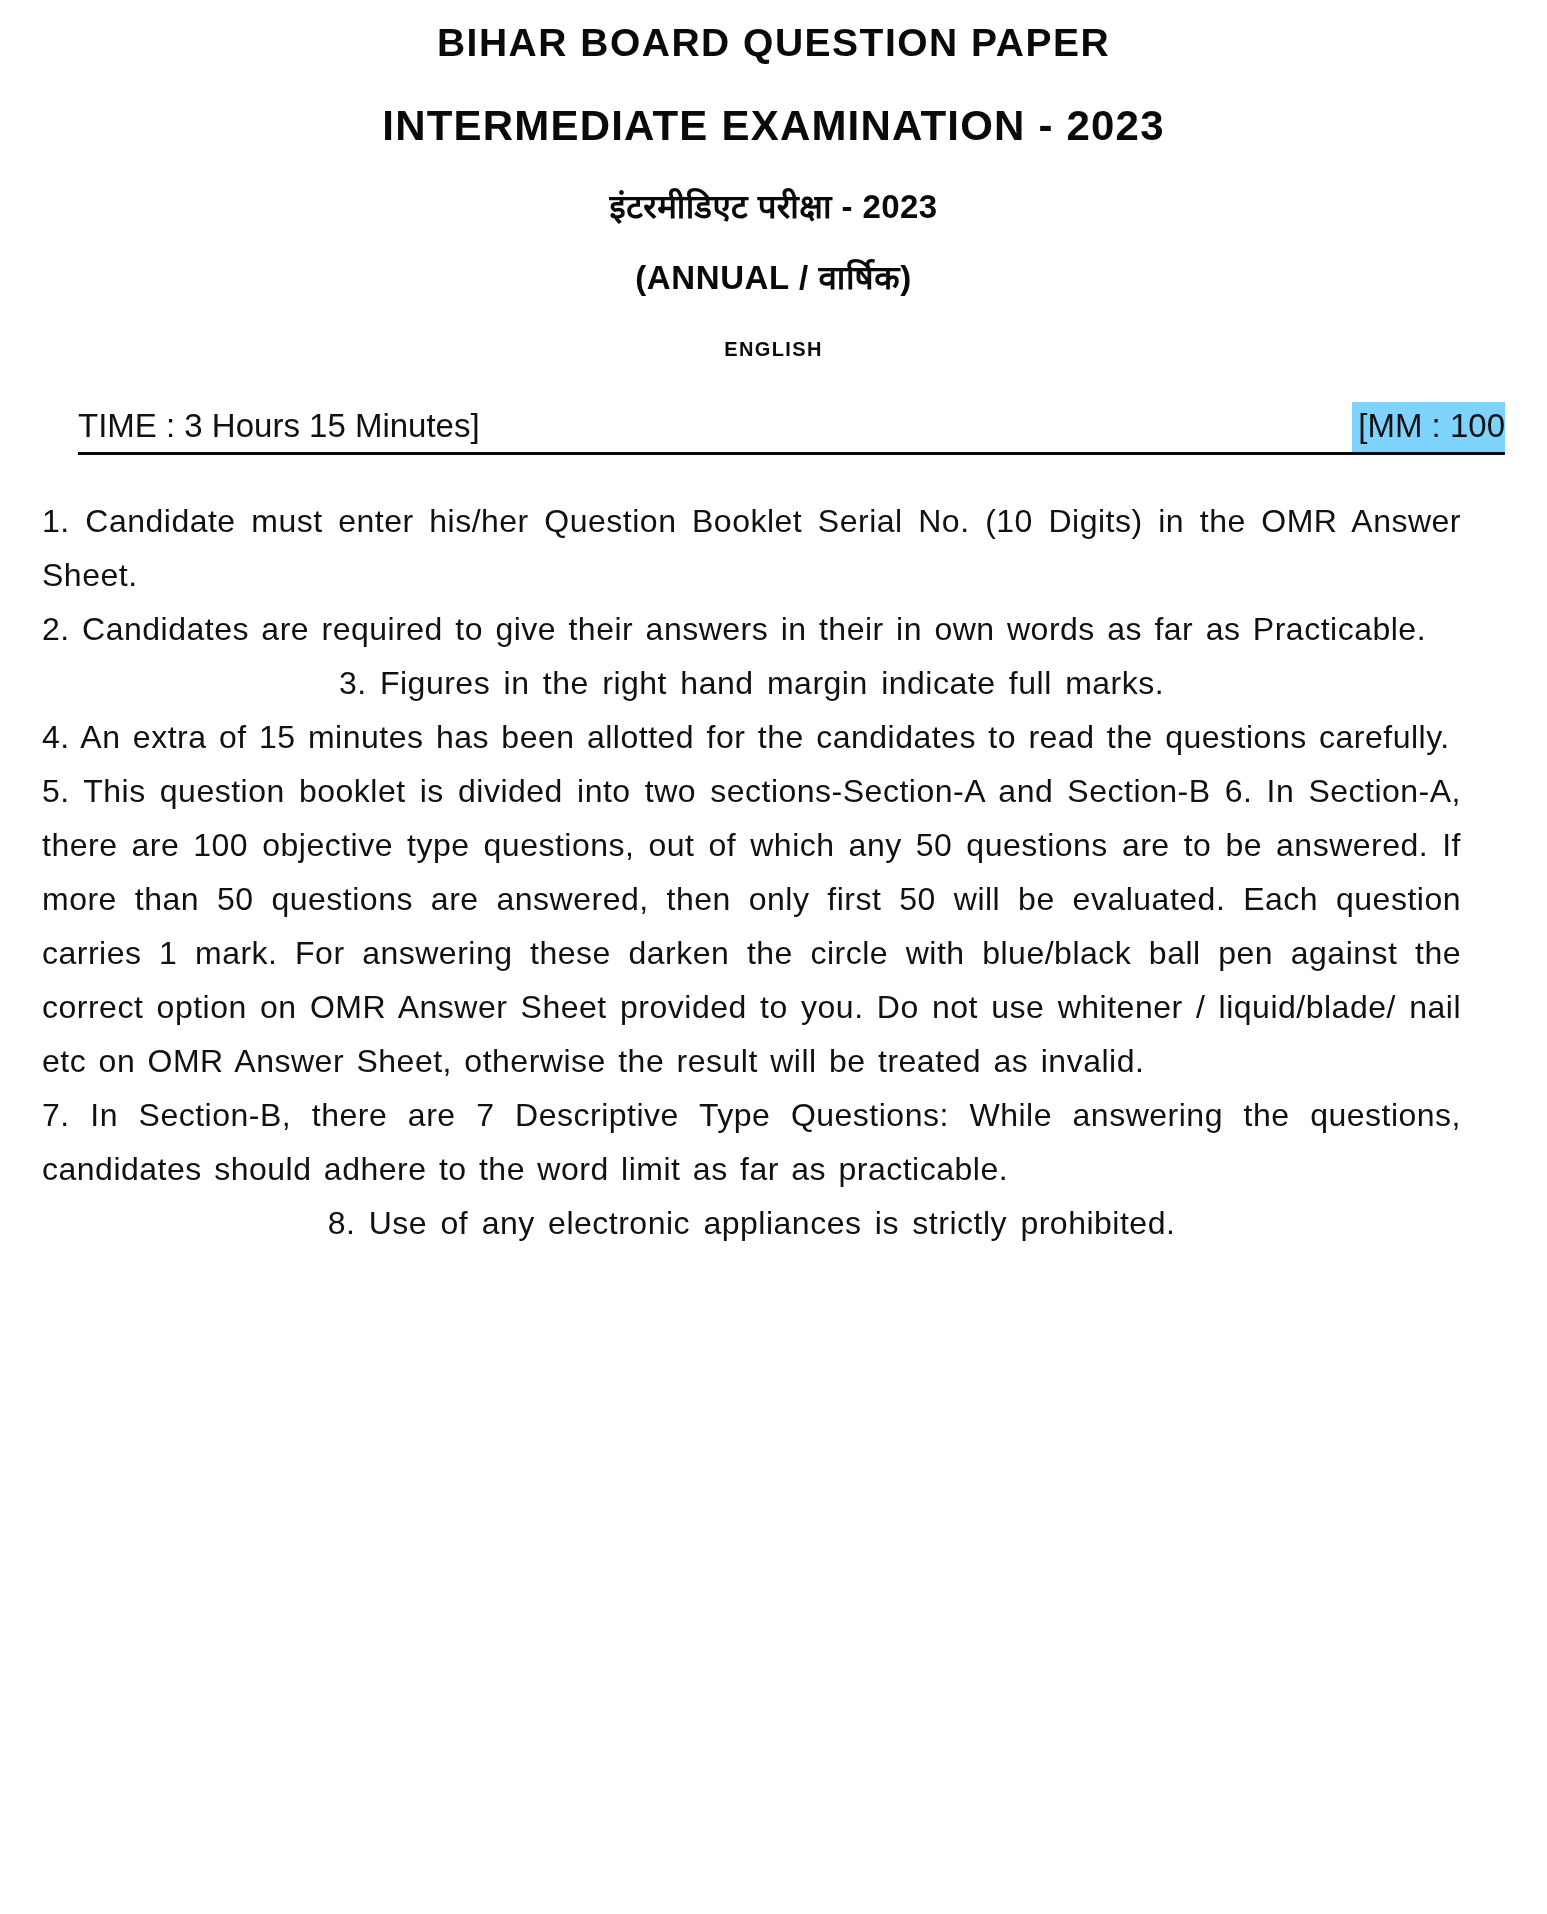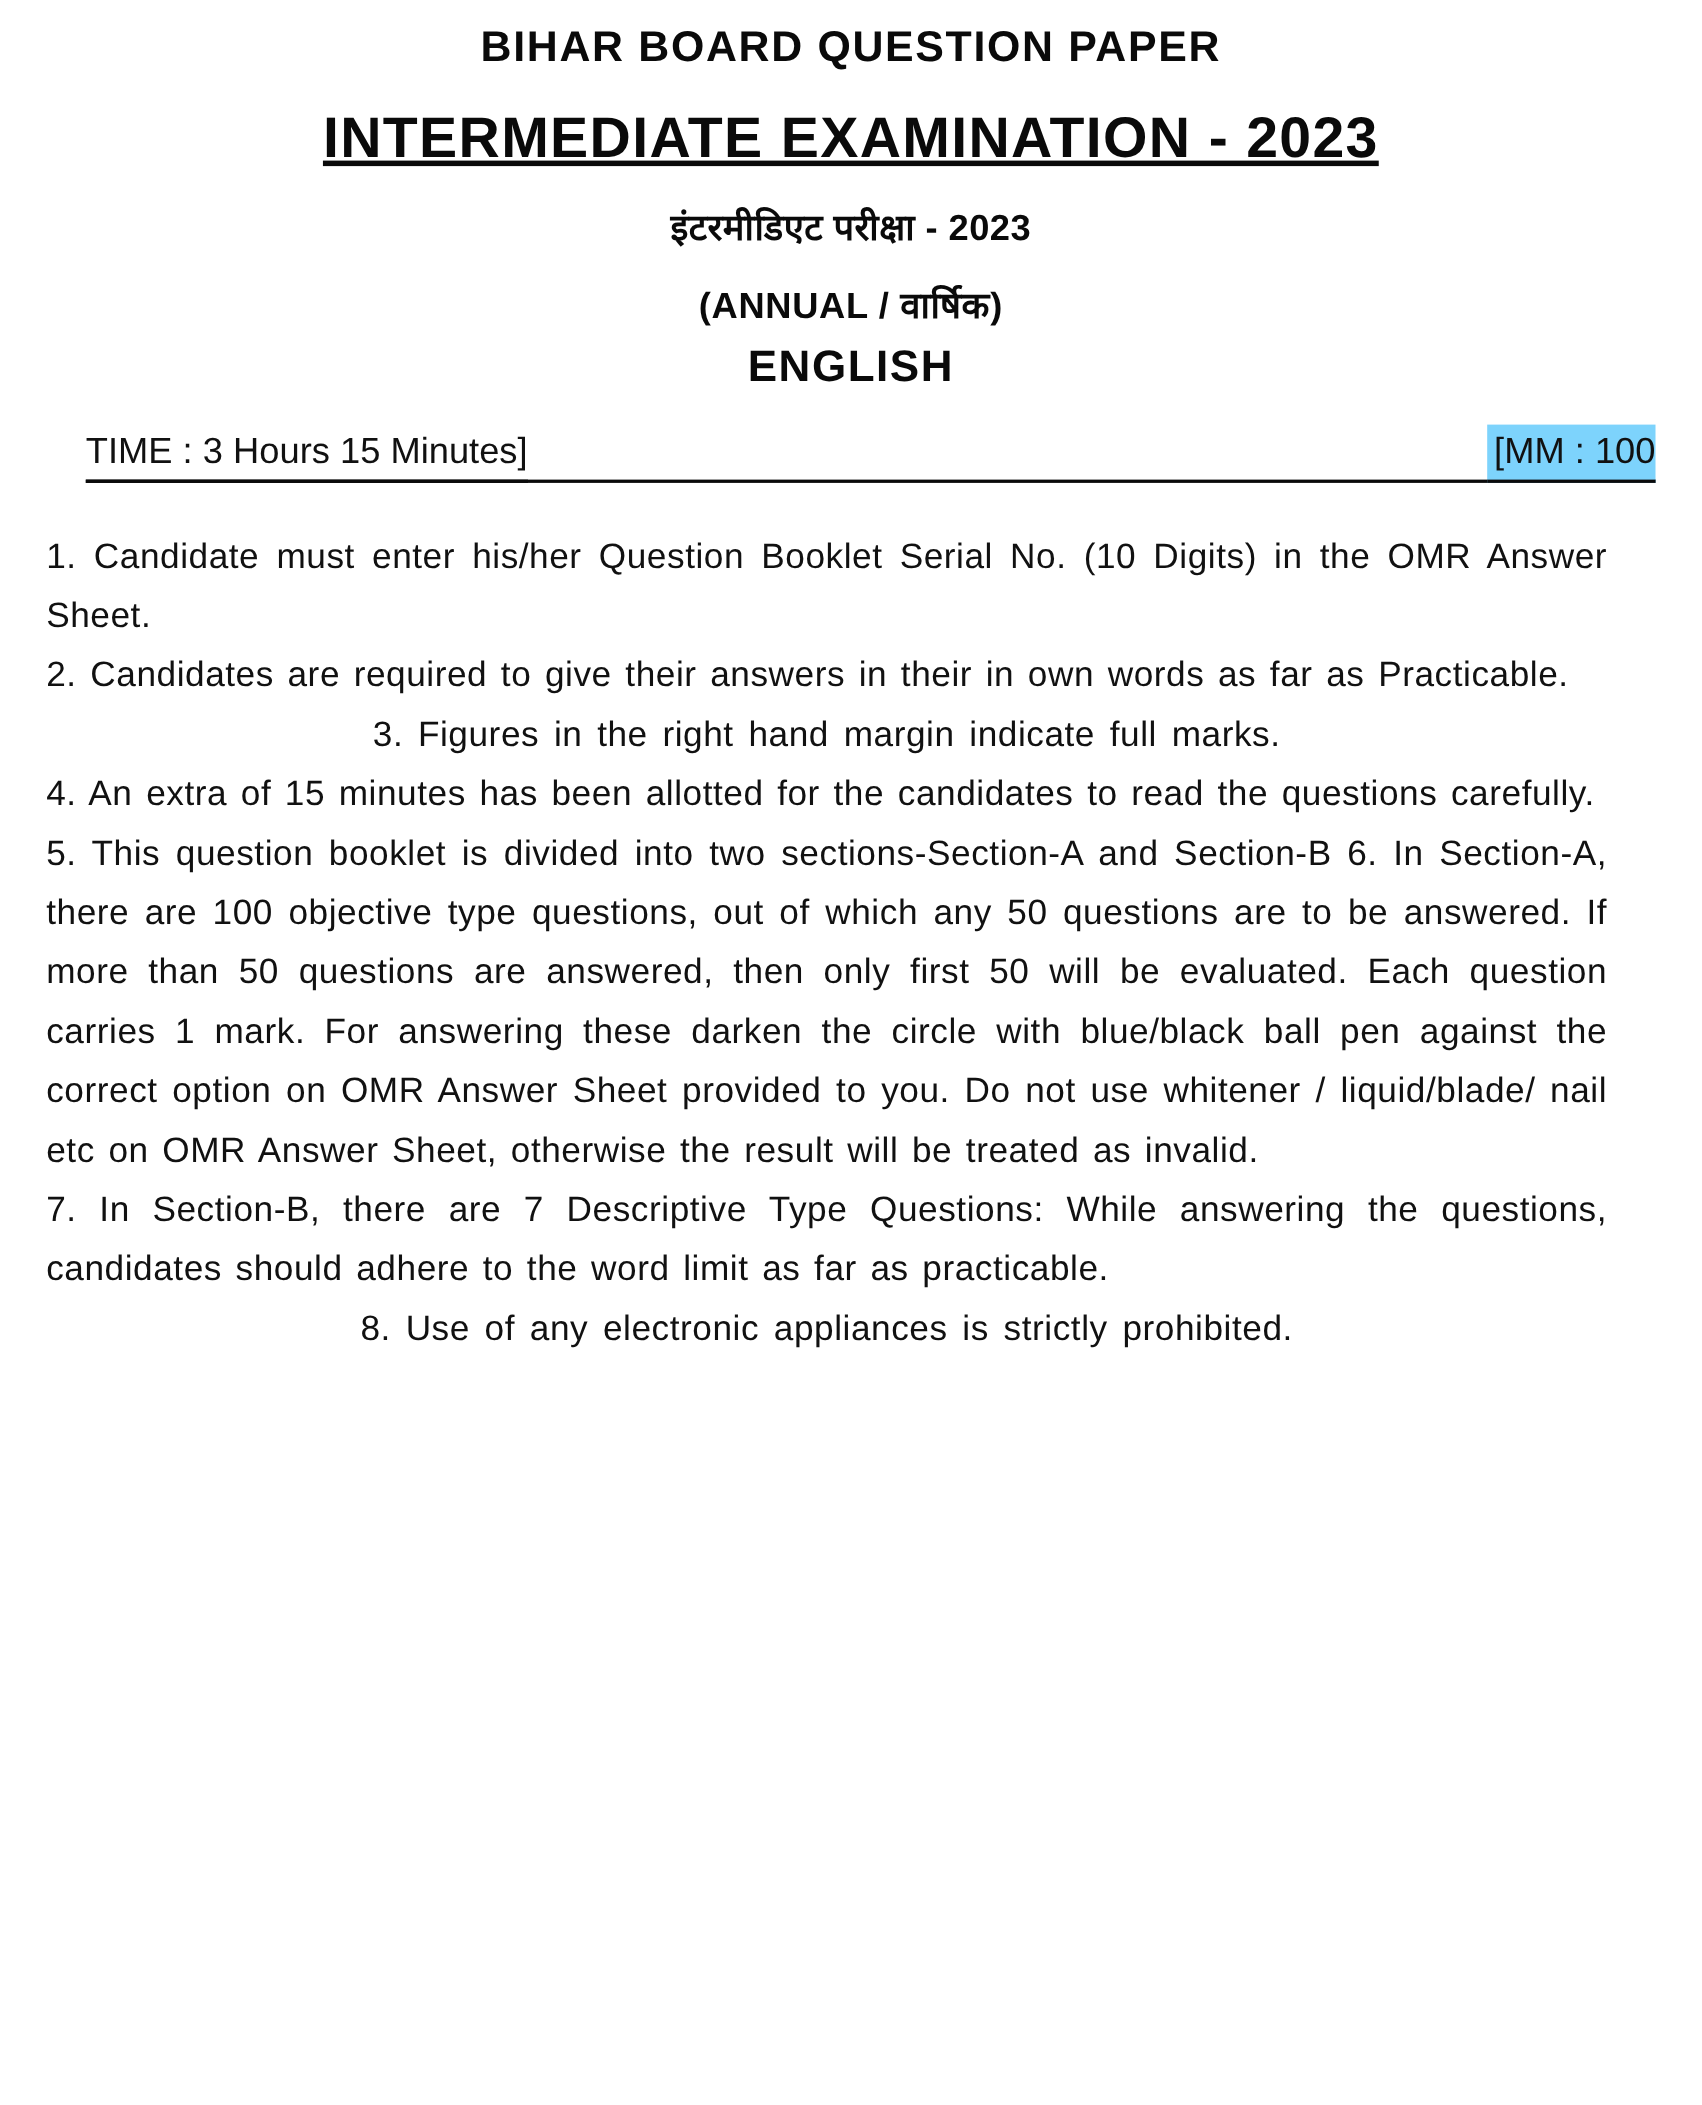--- a/index.html
+++ b/index.html
@@ -35,42 +35,41 @@
     color: #0a0a0a;
     letter-spacing: 0.5px;
   }
   .head-en-1 {
     font-size: 39px;
     line-height: 54px;
     letter-spacing: 1.5px;
     margin-top: 6px;
   }
   .head-en-2 {
-    font-size: 52px;
+    font-size: 42px;
     line-height: 56px;
     letter-spacing: 1.2px;
     margin-top: 28px;
-    text-decoration: underline;
   }
   .head-hi-1 {
     font-size: 33px;
     line-height: 50px;
     margin-top: 28px;
     letter-spacing: 0.4px;
   }
   .head-mix {
     font-size: 33px;
     line-height: 48px;
     margin-top: 22px;
     letter-spacing: 0.6px;
   }
   .head-subject {
-    font-size: 40px;
+    font-size: 20px;
     line-height: 46px;
-    margin-top: 8px;
+    margin-top: 24px;
     letter-spacing: 1.4px;
   }
 
   
   .time-row {
     position: relative;
     margin-top: 30px;
     height: 56px;
     padding: 0 42px 0 60px;
     margin-left: 18px;

